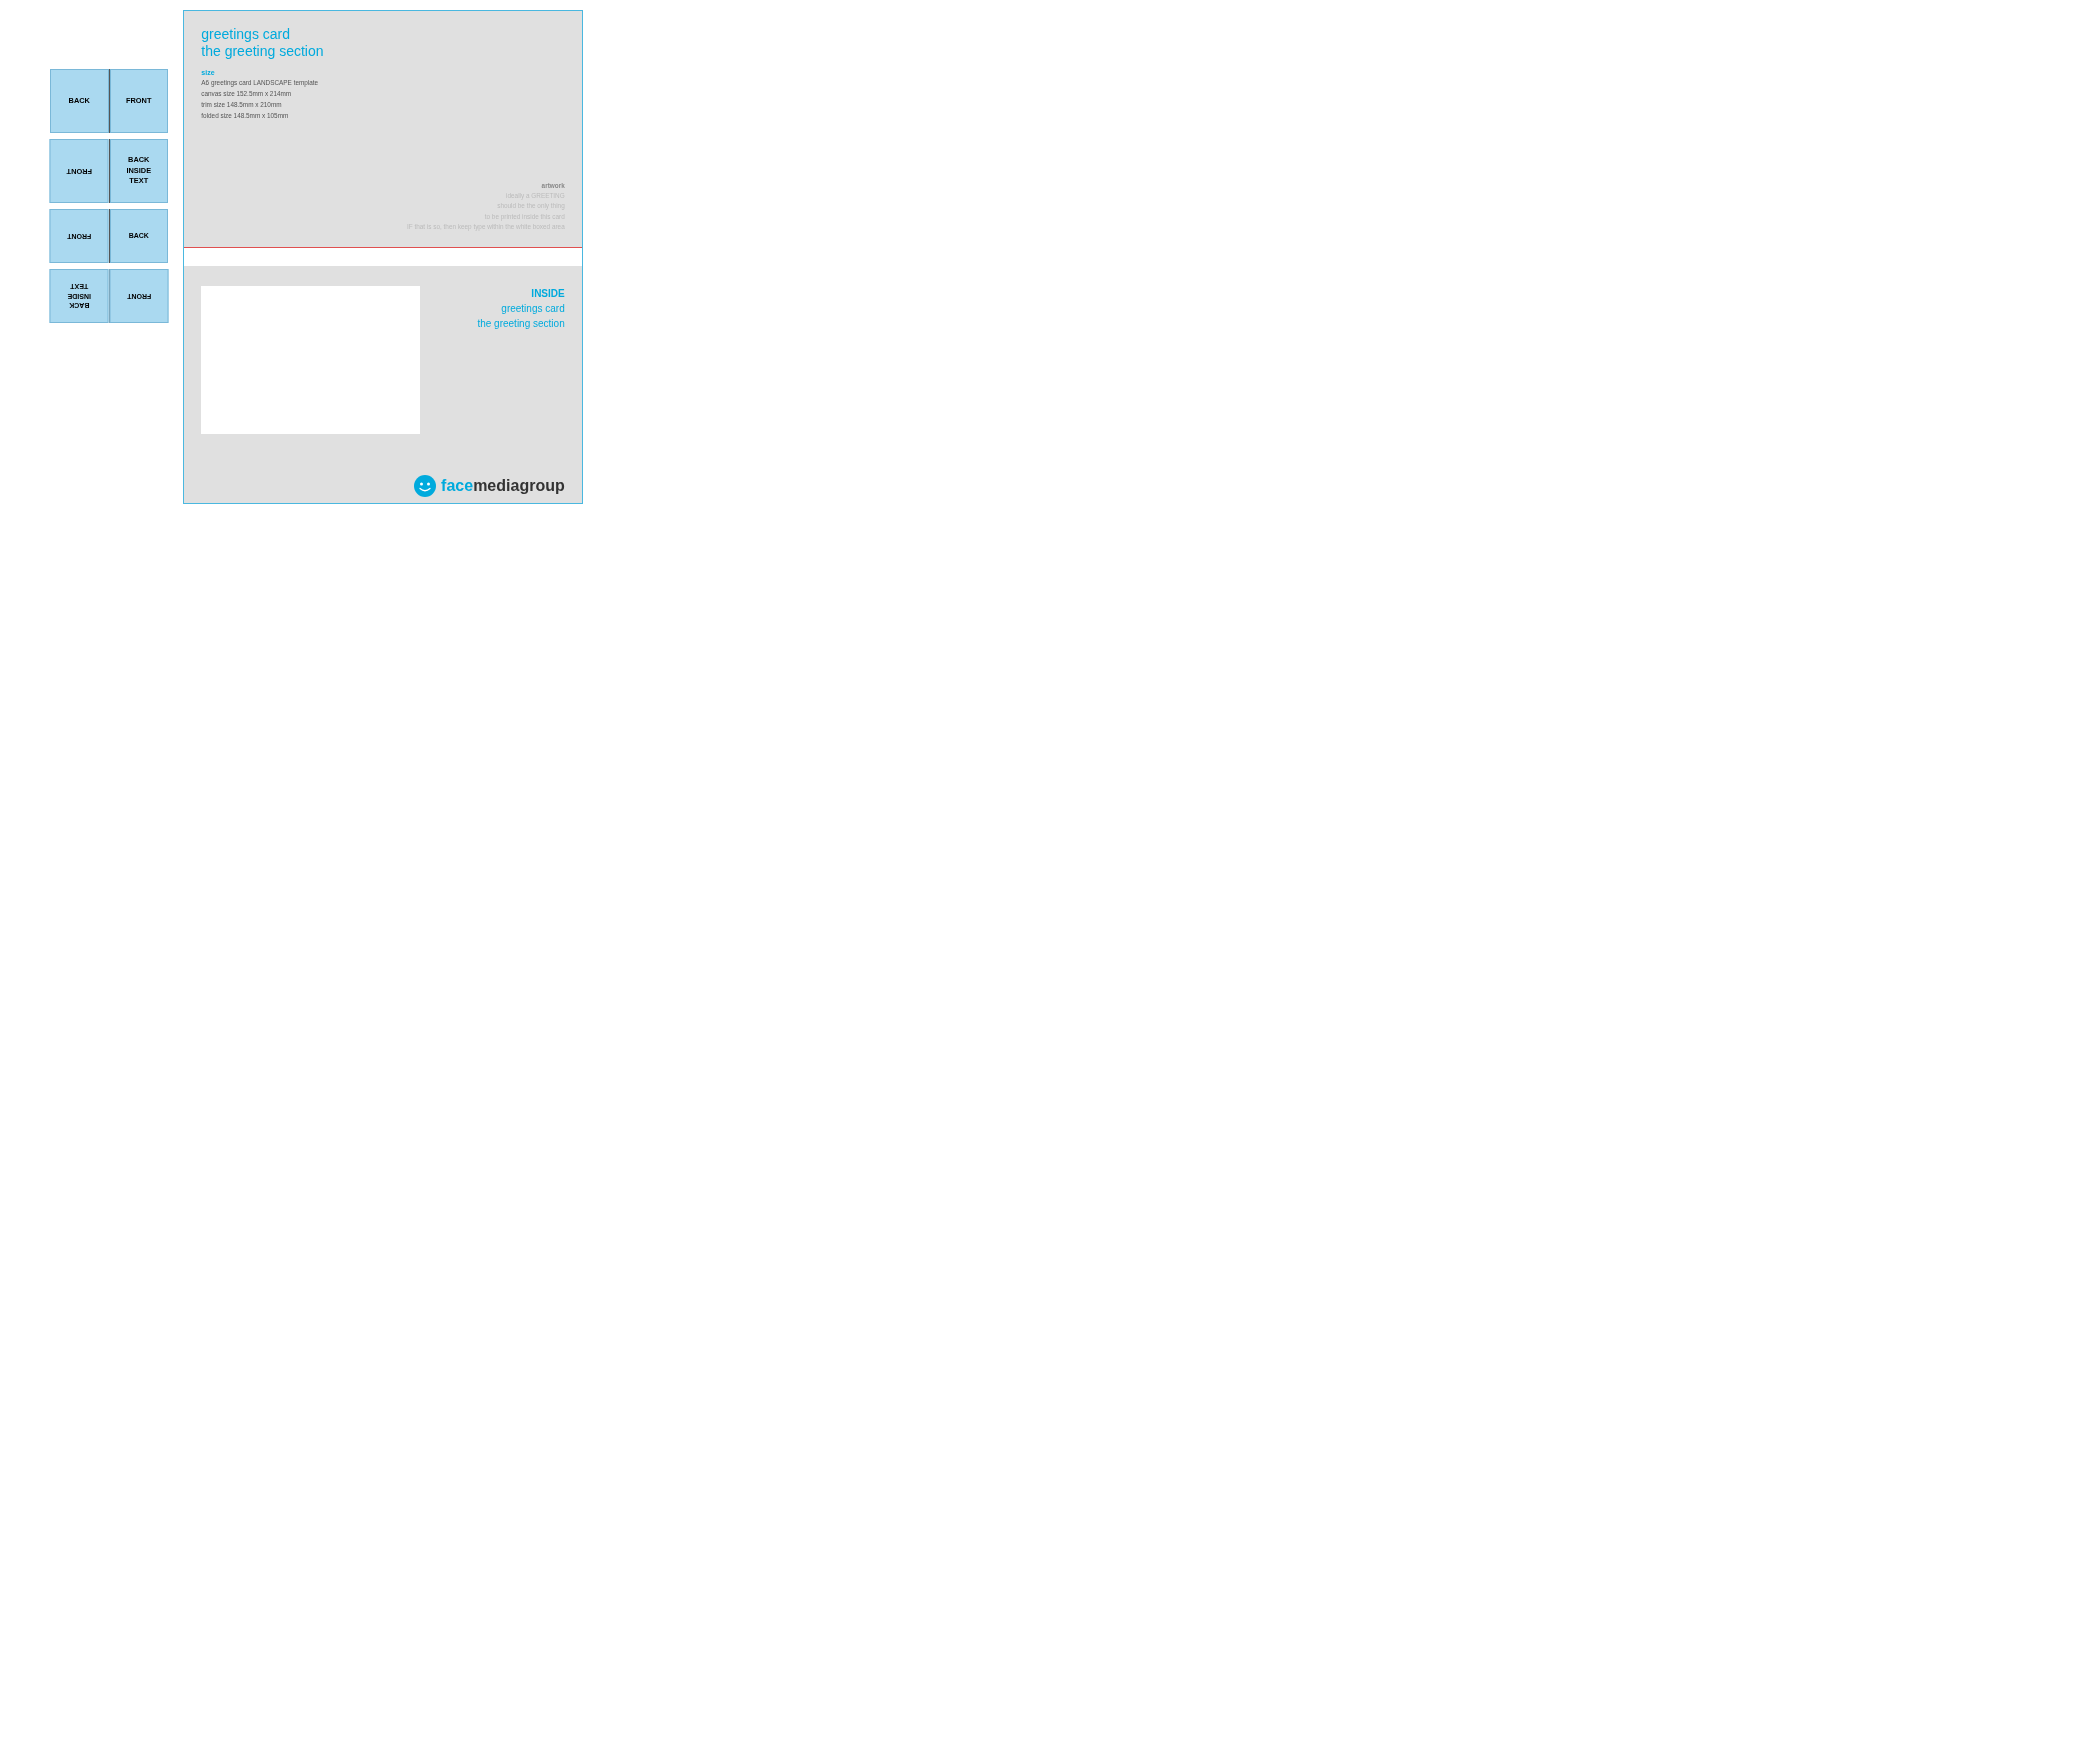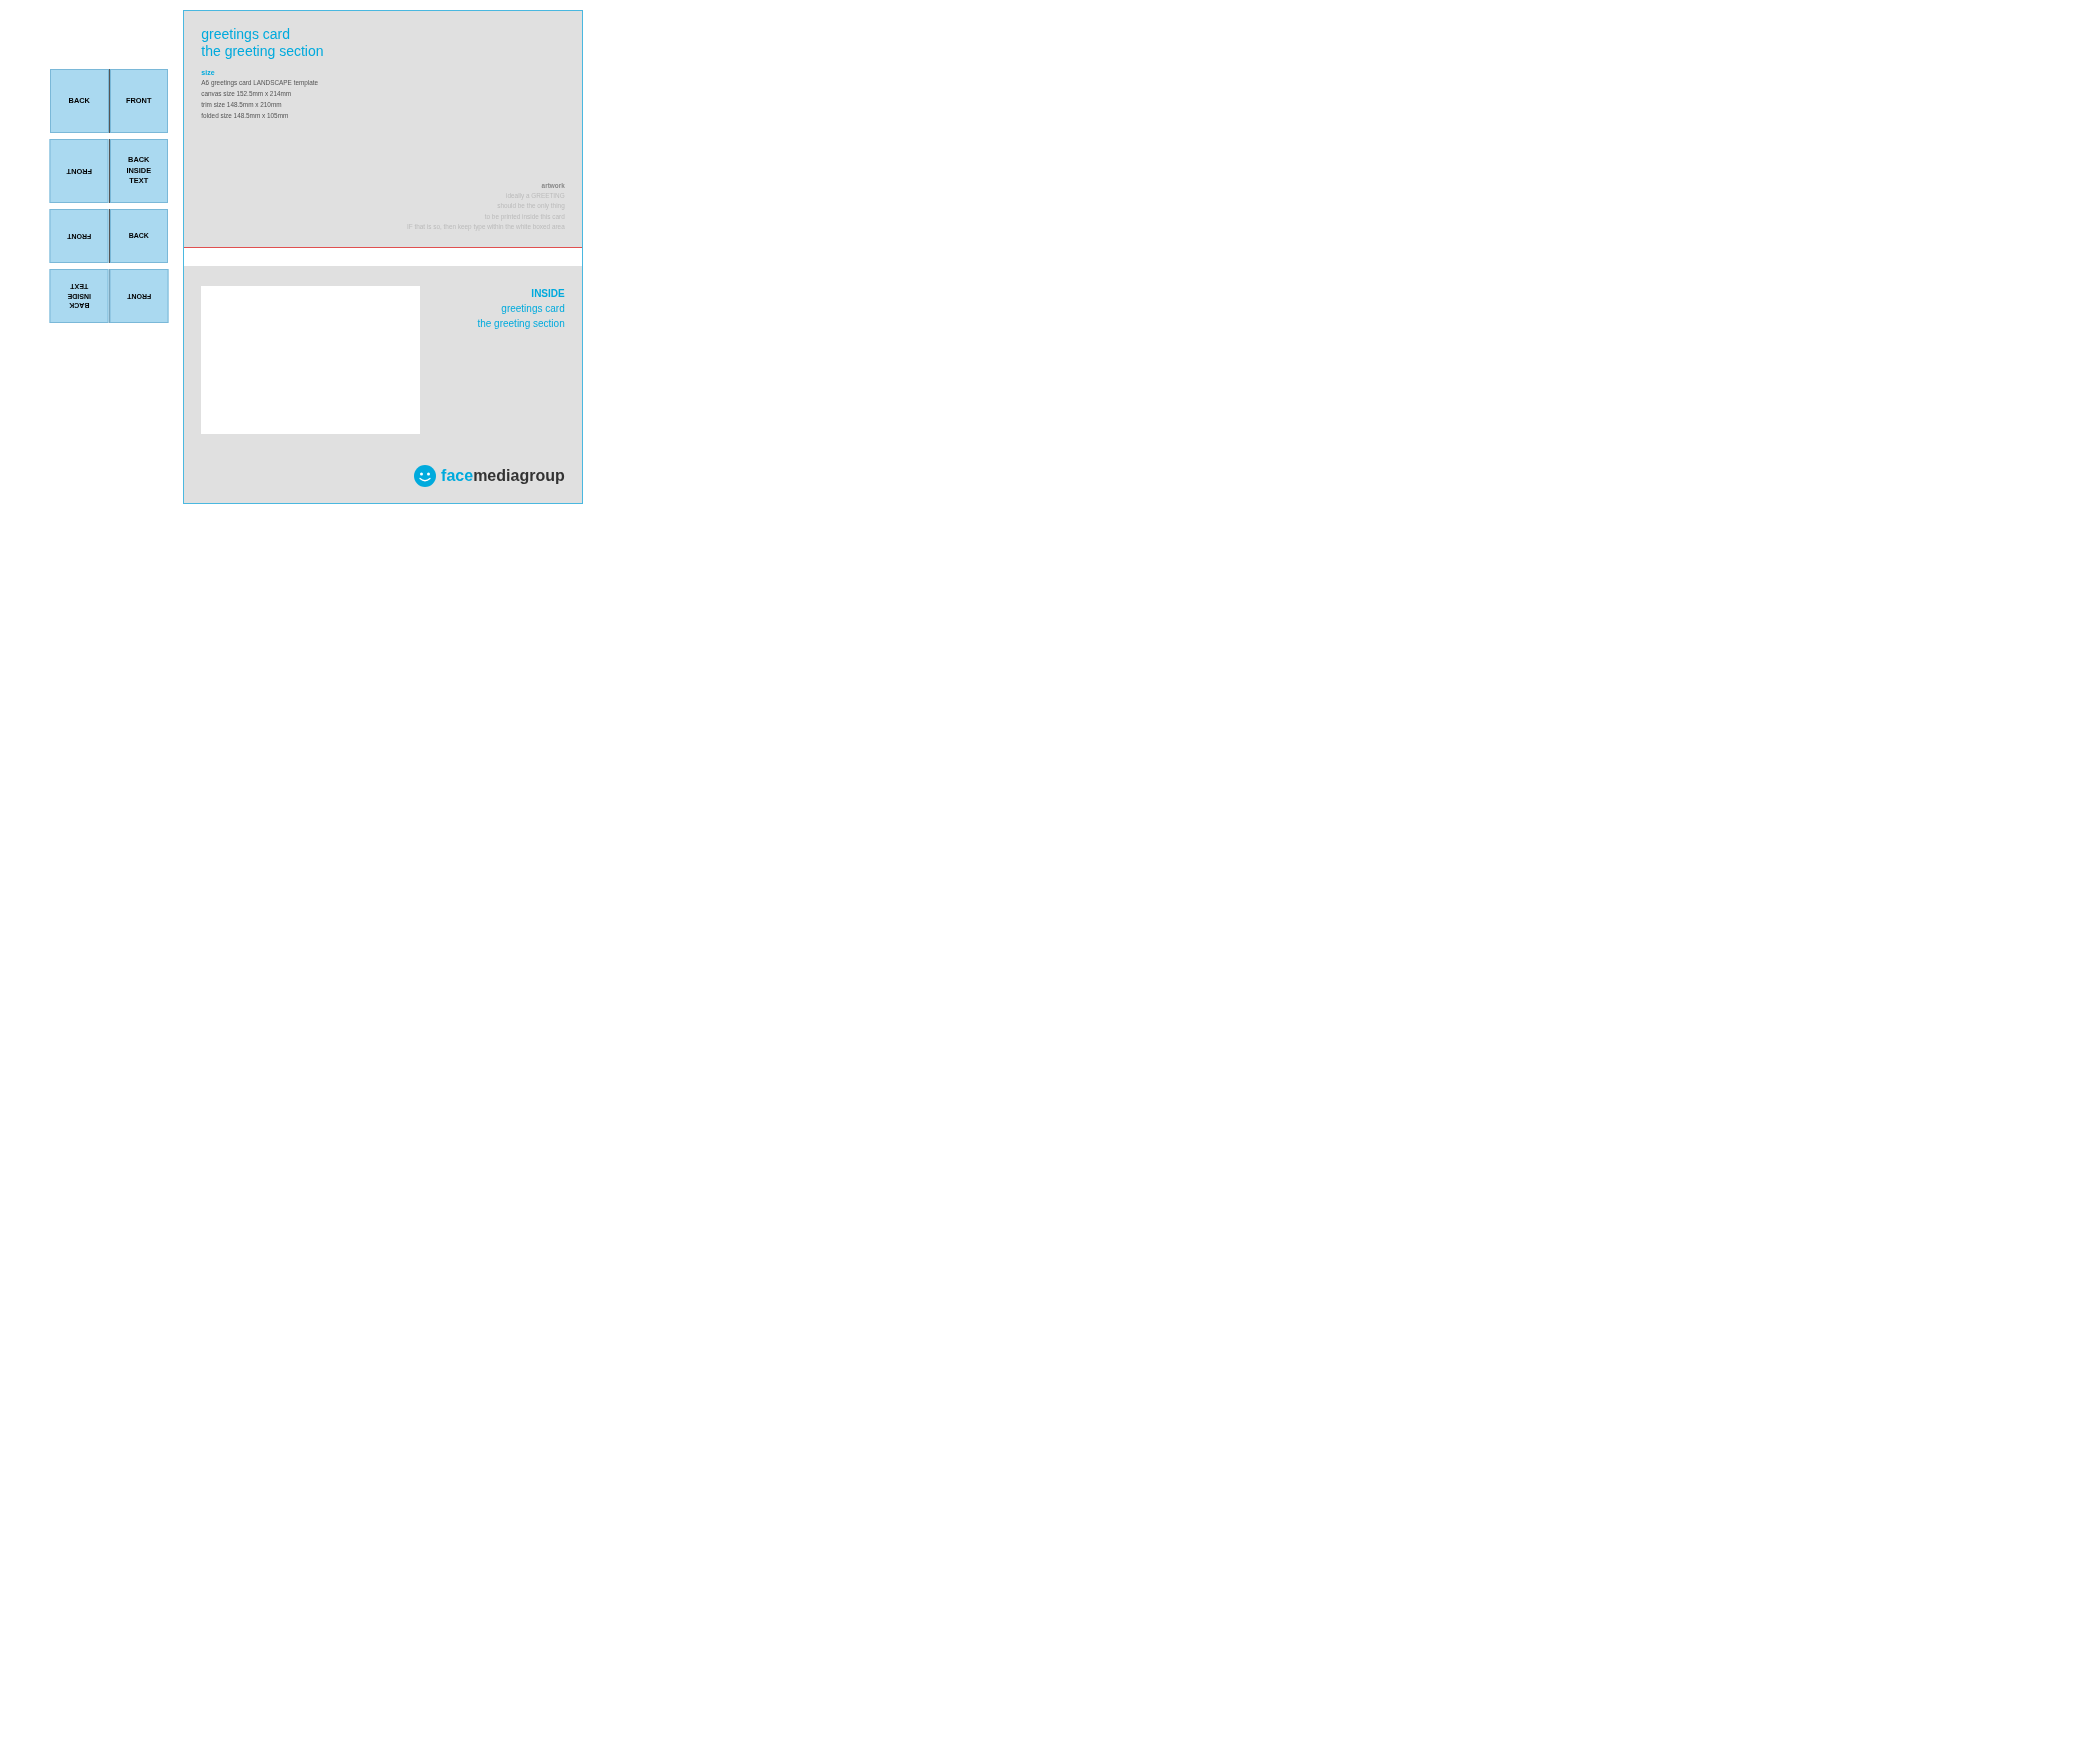--- a/index.html
+++ b/index.html
@@ -147,21 +147,21 @@
       right: 17.3px;
       top: 20px;
       text-align: right;
       color: #00aadd;
       font-size: 10px;
       line-height: 1.5;
     }
 
     .facemediagroup-logo {
       position: absolute;
-      bottom: 15px;
+      bottom: 5px;
       right: 17.3px;
       display: flex;
       align-items: center;
       gap: 4px;
     }
 
     .logo-icon {
       width: 24px;
       height: 24px;
     }

